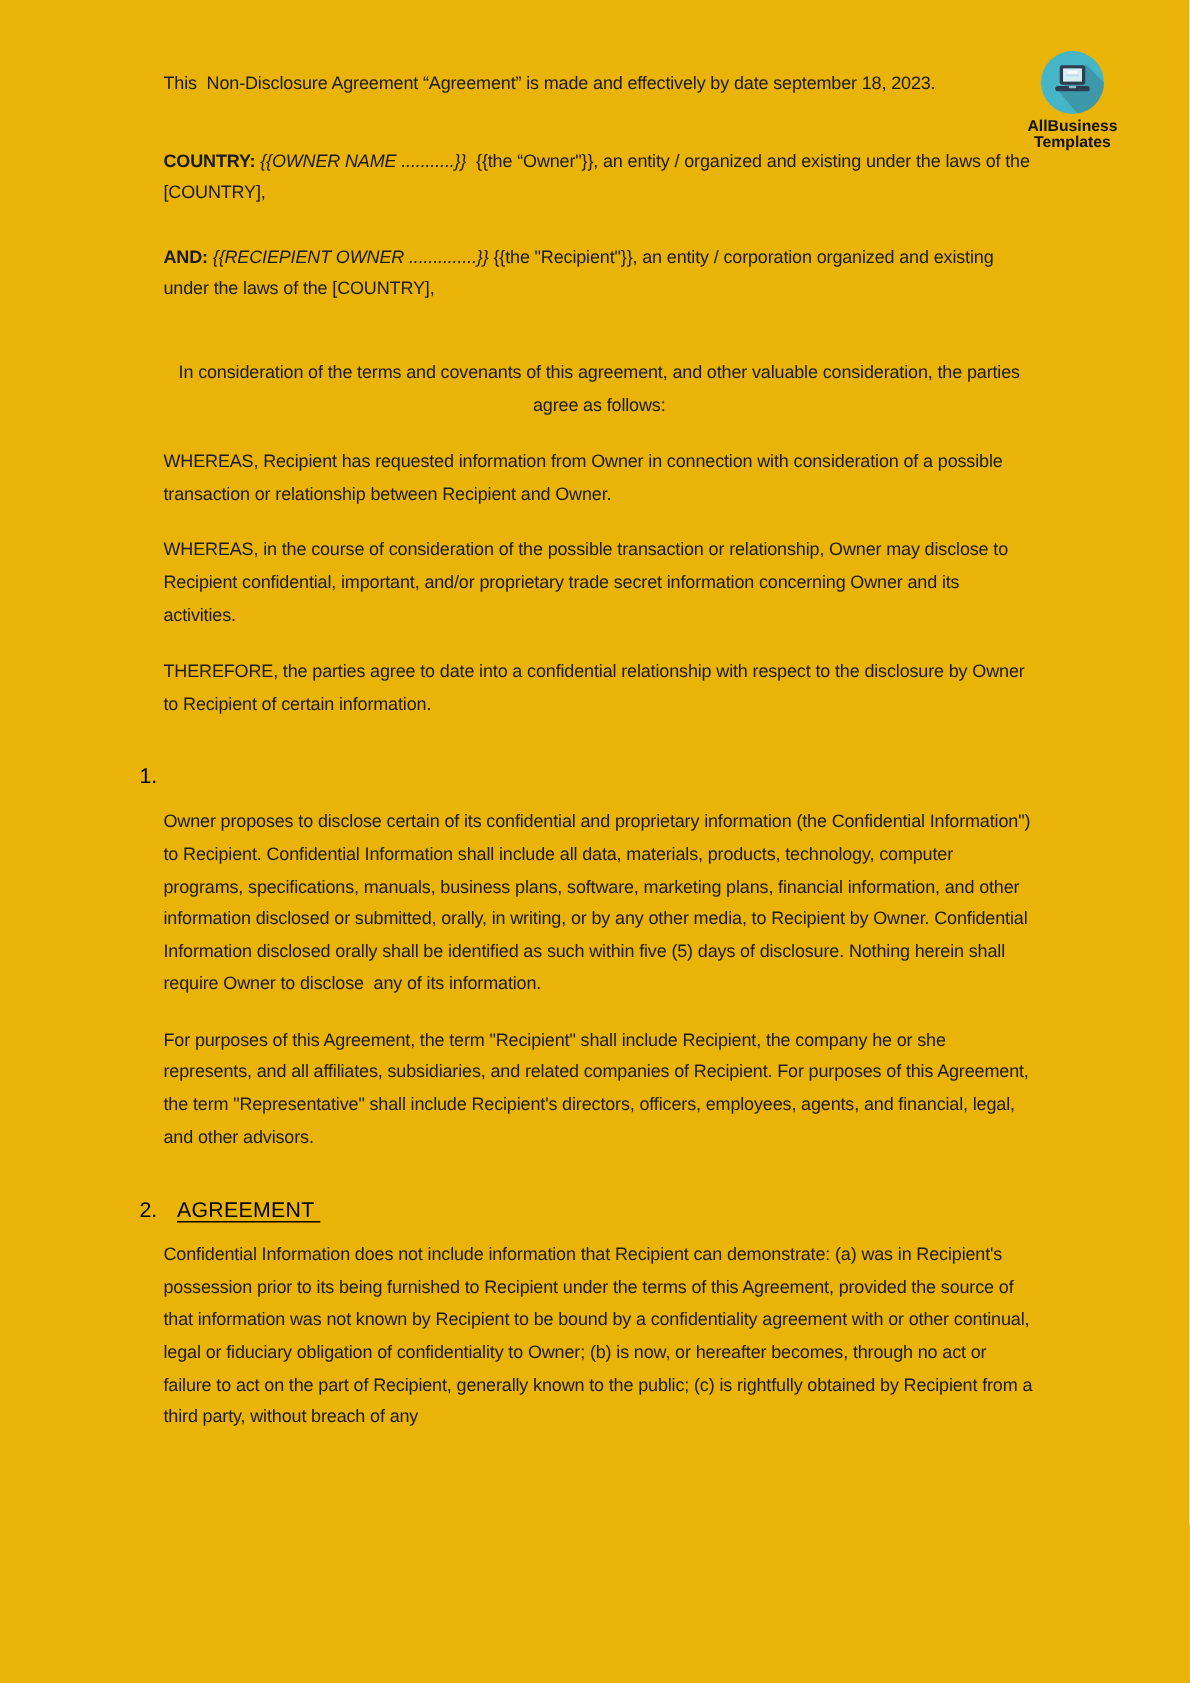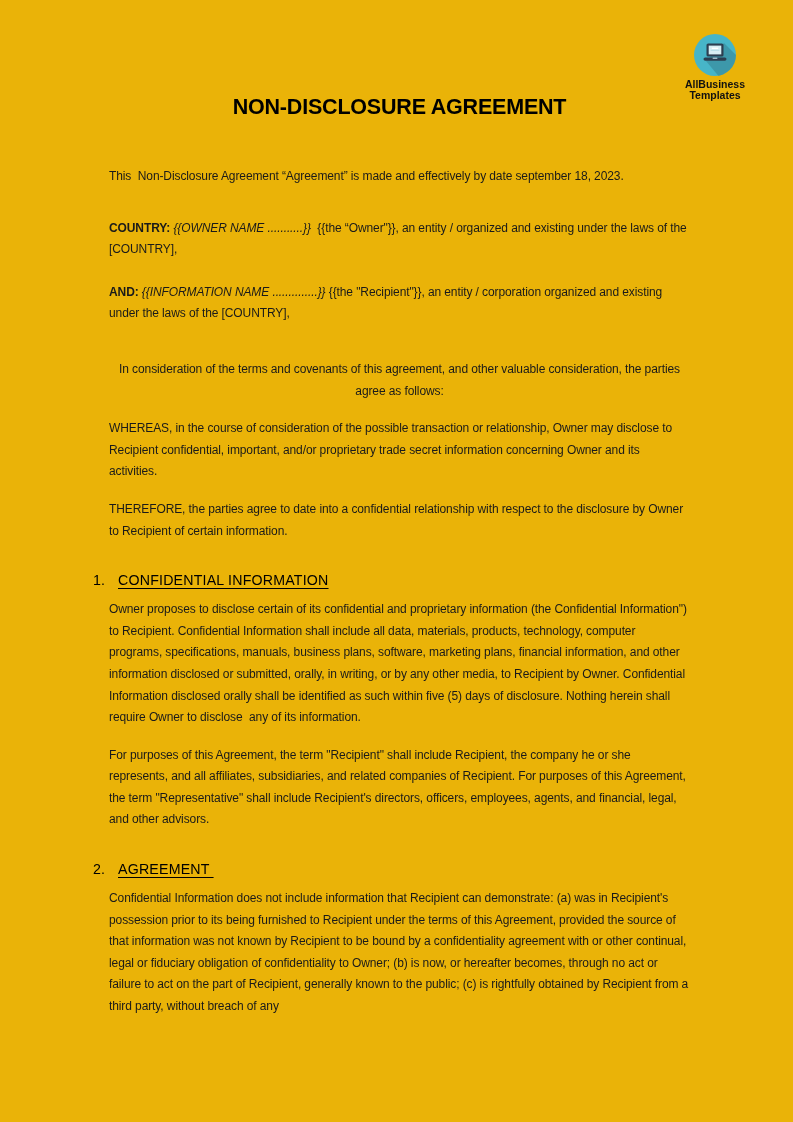--- a/index.html
+++ b/index.html
@@ -114,35 +114,34 @@
         <rect x="10.5" y="24.4" width="23" height="3.4" rx="1.7" fill="#2c3e50"></rect>
         <rect x="19.5" y="24.4" width="5" height="1.5" rx="0.7" fill="#9fb8c4"></rect>
       </svg>
     </div>
     <div class="logo-text">AllBusiness</div>
     <div class="logo-text">Templates</div>
   </div>
 
   <div class="content">
 
-    <h1 class="doc-title">NON-DISCLOSURE AGREEMENT</h1>
 
     <p class="para intro">This  Non-Disclosure Agreement “Agreement” is made and effectively by date september 18, 2023.</p>
 
     <p class="para between-p"><span class="bold">COUNTRY:</span><span class="ital"> {{OWNER NAME ...........}}</span><span>  {{the “Owner"}}, an entity / organized and existing under the laws of the [COUNTRY],</span></p>
 
-    <p class="para and-p"><span class="bold">AND:</span><span class="ital"> {{INFORMATION NAME ..............}}</span><span> {{the "Recipient"}}, an entity / corporation organized and existing under the laws of the [COUNTRY],</span></p>
+    <p class="para and-p"><span class="bold">AND:</span><span class="ital"> {{RECIEPIENT OWNER ..............}}</span><span> {{the "Recipient"}}, an entity / corporation organized and existing under the laws of the [COUNTRY],</span></p>
 
     <p class="para first-body">In consideration of the terms and covenants of this agreement, and other valuable consideration, the parties agree as follows:</p>
+    <p class="para body-gap">WHEREAS, Recipient has requested information from Owner in connection with consideration of a possible transaction or relationship between Recipient and Owner.</p>
     <p class="para body-gap">WHEREAS, in the course of consideration of the possible transaction or relationship, Owner may disclose to Recipient confidential, important, and/or proprietary trade secret information concerning Owner and its activities.</p>
     <p class="para body-gap">THEREFORE, the parties agree to date into a confidential relationship with respect to the disclosure by Owner to Recipient of certain information.</p>
 
     <div class="section-head">
       <span class="section-num">1.</span>
-      <span class="section-title">CONFIDENTIAL INFORMATION</span>
     </div>
     <p class="para after-head">Owner proposes to disclose certain of its confidential and proprietary information (the Confidential Information") to Recipient. Confidential Information shall include all data, materials, products, technology, computer programs, specifications, manuals, business plans, software, marketing plans, financial information, and other information disclosed or submitted, orally, in writing, or by any other media, to Recipient by Owner. Confidential Information disclosed orally shall be identified as such within five (5) days of disclosure. Nothing herein shall require Owner to disclose  any of its information.</p>
     <p class="para body-gap">For purposes of this Agreement, the term "Recipient" shall include Recipient, the company he or she represents, and all affiliates, subsidiaries, and related companies of Recipient. For purposes of this Agreement, the term "Representative" shall include Recipient's directors, officers, employees, agents, and financial, legal, and other advisors.</p>
 
     <div class="section-head">
       <span class="section-num">2.</span>
       <span class="section-title">AGREEMENT </span>
     </div>
     <p class="para after-head">Confidential Information does not include information that Recipient can demonstrate: (a) was in Recipient's possession prior to its being furnished to Recipient under the terms of this Agreement, provided the source of that information was not known by Recipient to be bound by a confidentiality agreement with or other continual, legal or fiduciary obligation of confidentiality to Owner; (b) is now, or hereafter becomes, through no act or failure to act on the part of Recipient, generally known to the public; (c) is rightfully obtained by Recipient from a third party, without breach of any</p>
 

